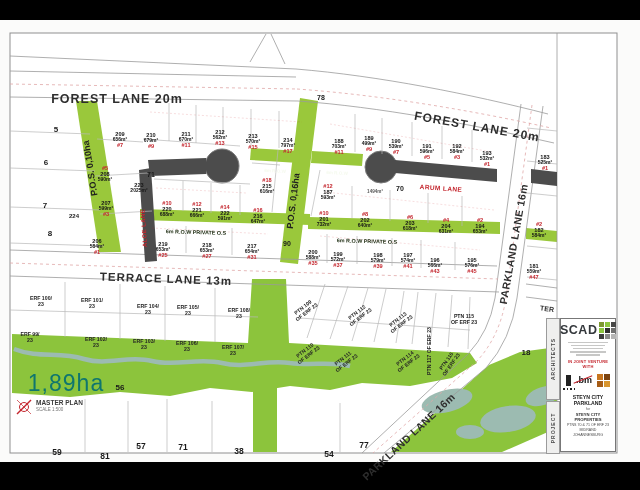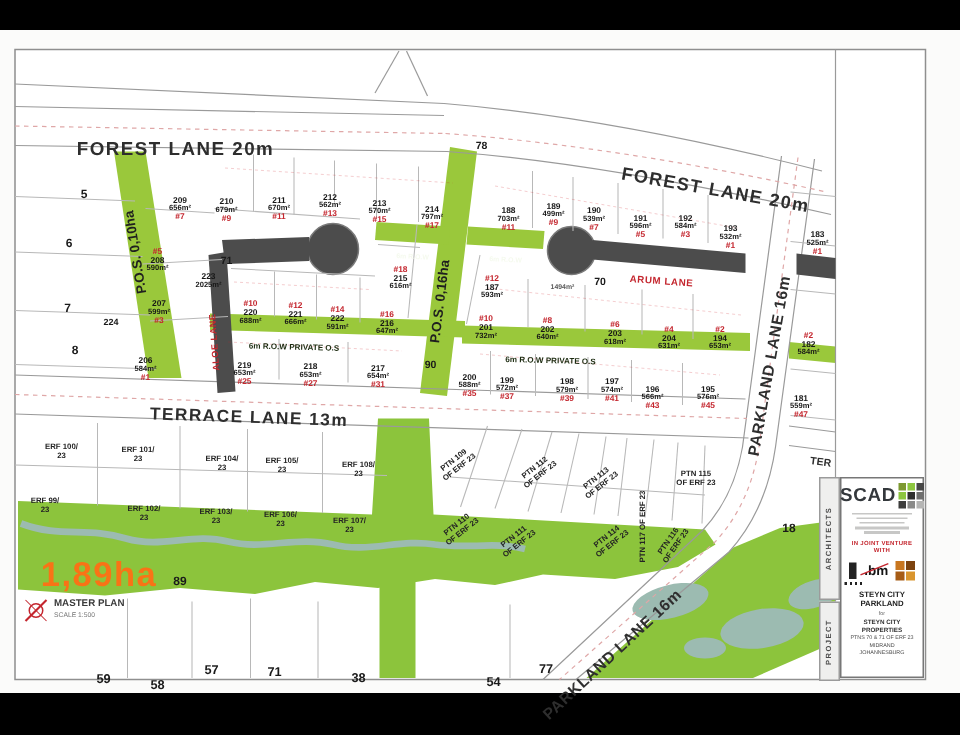--- a/index.html
+++ b/index.html
@@ -7,21 +7,21 @@
   .paper{position:absolute;left:0;top:20px;width:640px;height:442px;background:#fbfbfa;}
   svg.plan{position:absolute;left:0;top:0;width:640px;height:490px;}
   #map-layer{position:absolute;left:0;top:0;width:552px;height:490px;margin-top:16px;}
   .lbl{position:absolute;white-space:nowrap;text-align:center;line-height:1.08;transform-origin:center;color:#222;}
   .road{font-weight:700;color:#2e2e2e;}
   .lane-red{font-weight:700;color:#c4262e;letter-spacing:.4px;}
   .green-label{font-weight:700;color:#1f1f1f;}
   .band-white{font-weight:700;color:#f5faee;}
   .band-dark{font-weight:700;color:#1c2b10;}
   .number{font-weight:700;color:#1a1a1a;}
-  .big{font-weight:700;color:#f97316;letter-spacing:1px;text-align:center;}
+  .big{font-weight:400;color:#0f766e;letter-spacing:1px;text-align:center;}
   .lot{font-weight:700;color:#161616;font-size:5.6px;}
   .lot .area{font-size:.9em;}
   .lot .tag{color:#c4262e;}
   .parcel{font-weight:700;color:#242424;font-size:5.2px;}
   
   .legend{position:absolute;left:16px;top:399px;width:100px;}
   .legend .ttl{font-size:6.5px;font-weight:700;color:#3c3c3c;margin-left:20px;}
   .legend .scl{font-size:4.5px;color:#777;margin-left:20px;margin-top:1px;}
   .legend svg{position:absolute;left:0;top:0;}
   
@@ -197,26 +197,26 @@
       <div class="lbl band-dark" style="left: 367px; top: 226px; font-size: 5.4px; transform: translate(-50%, -50%) rotate(1.5deg);">6m R.O.W PRIVATE O.S</div>
       <div class="lbl number" style="left: 56px; top: 114px; font-size: 8px; transform: translate(-50%, -50%) rotate(0deg);">5</div>
       <div class="lbl number" style="left: 46px; top: 147px; font-size: 8px; transform: translate(-50%, -50%) rotate(0deg);">6</div>
       <div class="lbl number" style="left: 45px; top: 190px; font-size: 8px; transform: translate(-50%, -50%) rotate(0deg);">7</div>
       <div class="lbl number" style="left: 50px; top: 218px; font-size: 8px; transform: translate(-50%, -50%) rotate(0deg);">8</div>
       <div class="lbl number" style="left: 321px; top: 82px; font-size: 7px; transform: translate(-50%, -50%) rotate(0deg);">78</div>
       <div class="lbl number" style="left: 151px; top: 159px; font-size: 7px; transform: translate(-50%, -50%) rotate(0deg);">71</div>
       <div class="lbl number" style="left: 400px; top: 173px; font-size: 7px; transform: translate(-50%, -50%) rotate(0deg);">70</div>
       <div class="lbl number" style="left: 287px; top: 228px; font-size: 7px; transform: translate(-50%, -50%) rotate(0deg);">90</div>
       <div class="lbl number" style="left: 74px; top: 200px; font-size: 6px; transform: translate(-50%, -50%) rotate(0deg);">224</div>
-      <div class="lbl number" style="left: 120px; top: 372px; font-size: 8px; transform: translate(-50%, -50%) rotate(0deg);">89</div>
+      <div class="lbl number" style="left: 120px; top: 372px; font-size: 8px; transform: translate(-50%, -50%) rotate(0deg);">56</div>
       <div class="lbl number" style="left: 526px; top: 337px; font-size: 8px; transform: translate(-50%, -50%) rotate(0deg);">18</div>
       <div class="lbl number" style="left: 375px; top: 176px; font-size: 4.6px; color: rgb(90, 90, 90); transform: translate(-50%, -50%) rotate(0deg);">1494m²</div>
       <div class="lbl big" style="left: 66px; top: 367px; font-size: 23px; transform: translate(-50%, -50%) rotate(0deg);">1,89ha</div>
-      <div class="lbl number" style="left: 69px; top: 437px; font-size: 8.5px; transform: translate(-50%, -50%) rotate(0deg);">59</div>
-      <div class="lbl number" style="left: 105px; top: 441px; font-size: 8.5px; transform: translate(-50%, -50%) rotate(0deg);">58</div>
+      <div class="lbl number" style="left: 57px; top: 437px; font-size: 8.5px; transform: translate(-50%, -50%) rotate(0deg);">59</div>
+      <div class="lbl number" style="left: 105px; top: 441px; font-size: 8.5px; transform: translate(-50%, -50%) rotate(0deg);">81</div>
       <div class="lbl number" style="left: 141px; top: 431px; font-size: 8.5px; transform: translate(-50%, -50%) rotate(0deg);">57</div>
       <div class="lbl number" style="left: 183px; top: 432px; font-size: 8.5px; transform: translate(-50%, -50%) rotate(0deg);">71</div>
       <div class="lbl number" style="left: 239px; top: 436px; font-size: 8.5px; transform: translate(-50%, -50%) rotate(0deg);">38</div>
       <div class="lbl number" style="left: 305px; top: 439px; font-size: 8.5px; transform: translate(-50%, -50%) rotate(0deg); padding-left: 48px;">54</div>
       <div class="lbl number" style="left: 364px; top: 430px; font-size: 8.5px; transform: translate(-50%, -50%) rotate(0deg);">77</div>
       <div class="lbl lot" style="left: 120px; top: 124px; transform: translate(-50%, -50%) rotate(0deg);">
         <div class="erf">209</div>
         <div class="area">656m²</div>
         <div class="tag">#7</div>
       </div>

